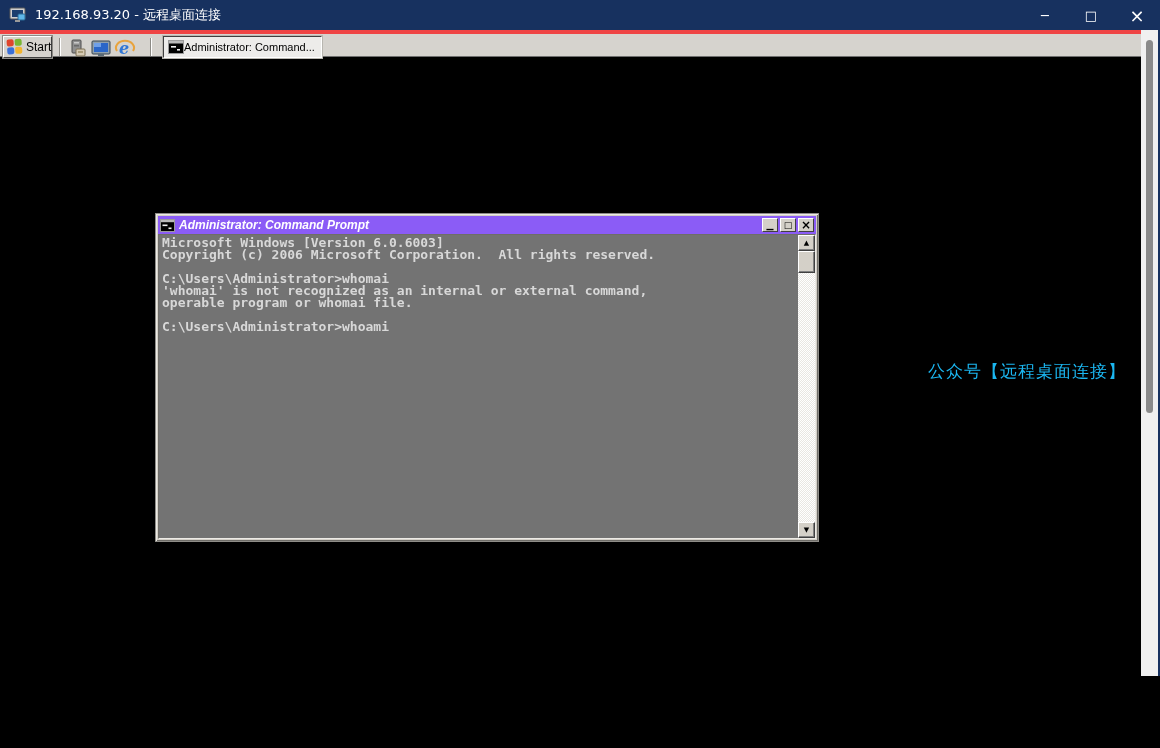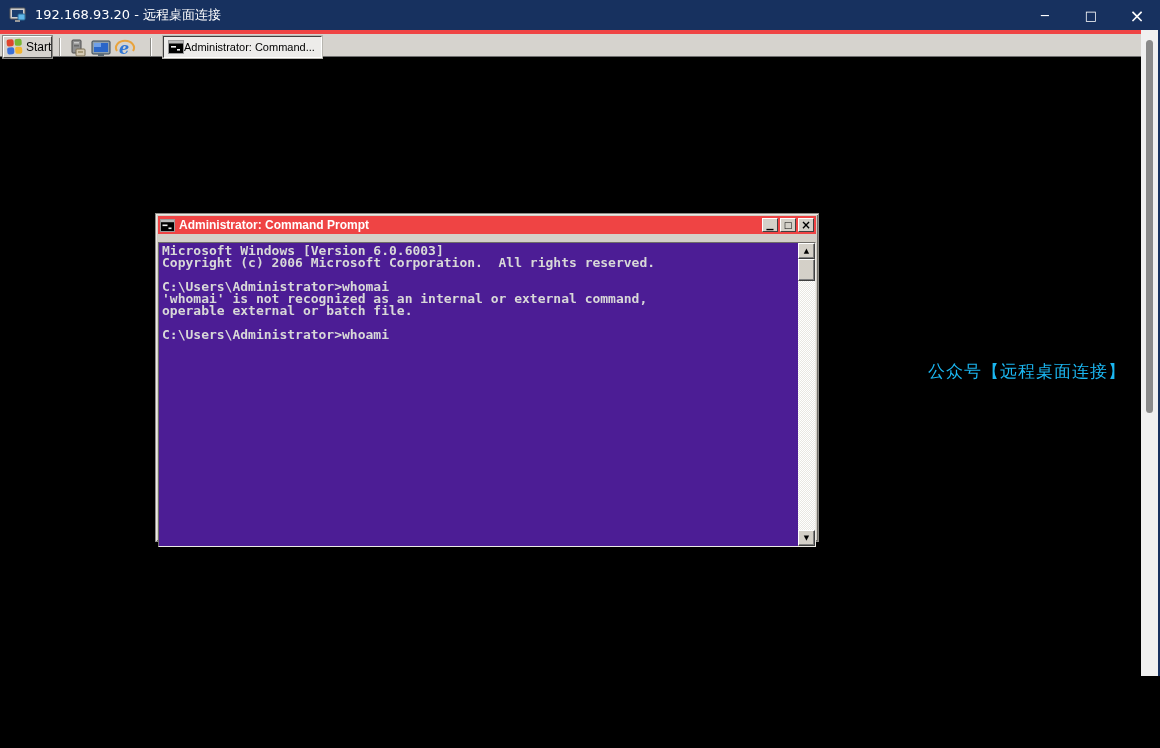--- a/index.html
+++ b/index.html
@@ -51,29 +51,29 @@
   .hscroll-thumb { position:absolute; left:17px; top:5px; width:622px; height:7px; background:#8a8a8a; border-radius:3.5px; }
   .scroll-corner { position:absolute; left:1141px; top:731px; width:17px; height:17px; background:#f0f0f0; z-index:45; }
   .grip { position:absolute; right:3px; bottom:3px; width:2px; height:2px; background:#a5a5a5;
     box-shadow:-4px 0 #a5a5a5, 0 -4px #a5a5a5, -8px 0 #bdbdbd, -4px -4px #bdbdbd, 0 -8px #bdbdbd; }
   .right-border { position:absolute; left:1158px; top:0; width:2px; height:748px; background:#17315f; z-index:60; }
 
   
   .cmd-window { position:absolute; left:155px; top:213px; width:664px; height:329px;
     background:#d4d0c8; border:1px solid #8f8d88; padding:2px;
     box-shadow:inset 1px 1px 0 #eceae5, inset -1px -1px 0 #6f6d68, 2px 2px 4px rgba(0,0,0,.65); z-index:10; }
-  .cmd-titlebar { height:18px; background:#ef4444; display:flex; align-items:center; padding:0 2px; }
+  .cmd-titlebar { height:18px; background:#8b5cf6; display:flex; align-items:center; padding:0 2px;font-style:italic; }
   .cmd-title-icon { width:15px; height:13px; margin-right:4px; flex:0 0 auto; }
   .cmd-title-text { color:#ffffff; font-size:12px; font-weight:bold; white-space:nowrap; flex:1 1 auto; }
   .cmd-btn { width:16px; height:14px; margin-left:2px; background:#d4d0c8;
     border:1px solid; border-color:#ffffff #404040 #404040 #ffffff;
     display:flex; align-items:center; justify-content:center;
     font-size:9px; line-height:9px; color:#000; font-family:"DejaVu Sans", sans-serif; flex:0 0 auto; }
   .cmd-btn.close-btn { font-size:12px; font-weight:bold; }
-  .console { position:relative; margin-top:8px; height:305px; background:#4c1d95;
+  .console { position:relative; margin-top:0; height:305px; background:#737373;
     border:1px solid; border-color:#6f6d68 #eceae5 #eceae5 #6f6d68; overflow:hidden; }
   .console-text { position:absolute; left:0; top:0; right:17px; padding:2px 0 0 3px; }
   .cline { height:12px; line-height:12px; white-space:pre;
     font-family:"DejaVu Sans Mono", monospace; font-size:13px; font-weight:bold; color:#d8d8d8; }
 
   
   .cmd-scrollbar { position:absolute; right:0; top:0; width:17px; height:100%;
     background-color:#e9e7e2;
     background-image:linear-gradient(45deg,#fff 25%,transparent 25%,transparent 75%,#fff 75%),
                      linear-gradient(45deg,#fff 25%,transparent 25%,transparent 75%,#fff 75%);
@@ -185,21 +185,21 @@
       <span class="cmd-btn">□</span>
       <span class="cmd-btn close-btn">×</span>
     </div>
     <div class="console">
       <div class="console-text">
         <div class="cline">Microsoft Windows [Version 6.0.6003]</div>
         <div class="cline">Copyright (c) 2006 Microsoft Corporation.  All rights reserved.</div>
         <div class="cline"></div>
         <div class="cline">C:\Users\Administrator&gt;whomai</div>
         <div class="cline">'whomai' is not recognized as an internal or external command,</div>
-        <div class="cline">operable external or batch file.</div>
+        <div class="cline">operable program or whomai file.</div>
         <div class="cline"></div>
         <div class="cline">C:\Users\Administrator&gt;whoami</div>
         <div class="cline"></div>
       </div>
       <div class="cmd-scrollbar">
         <div class="sb-btn sb-up">▲</div>
         <div class="sb-thumb"></div>
         <div class="sb-btn sb-down">▼</div>
       </div>
     </div>

